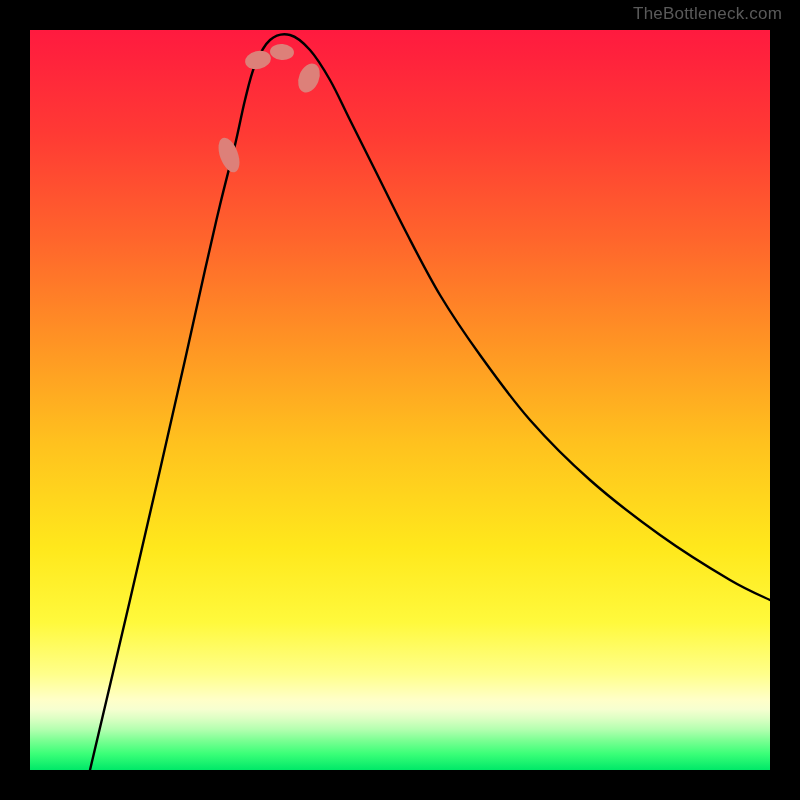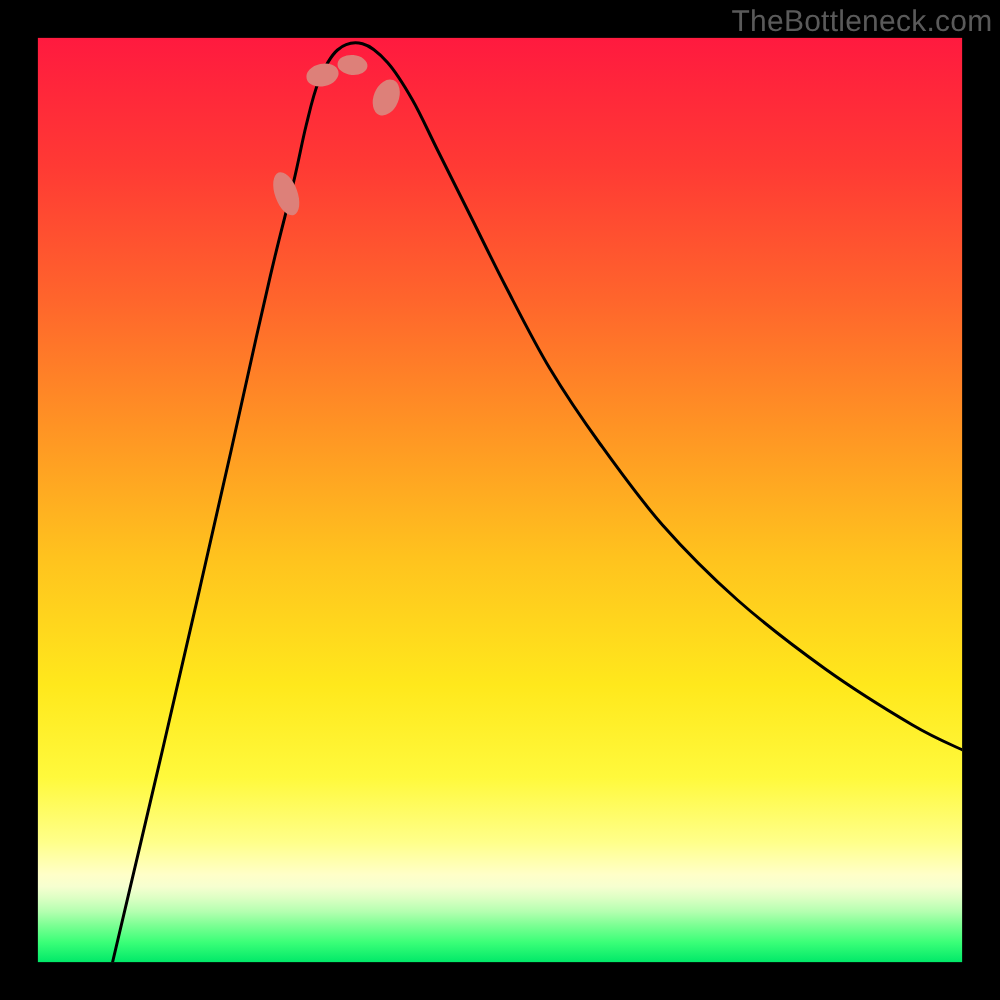--- a/index.html
+++ b/index.html
@@ -22,23 +22,23 @@
   .gradient {
     position: absolute;
     left: 0;
     top: 0;
     width: 740px;
     height: 740px;
   }
   .watermark {
     position: absolute;
     top: 4px;
-    right: 6px;
+    right: 18px;
     color: #5a5a5a;
-    font-size: 24px;
+    font-size: 17px;
     font-weight: 500;
     letter-spacing: 0.2px;
     user-select: none;
   }
   svg.curve {
     position: absolute;
     left: 0;
     top: 0;
     width: 740px;
     height: 740px;

